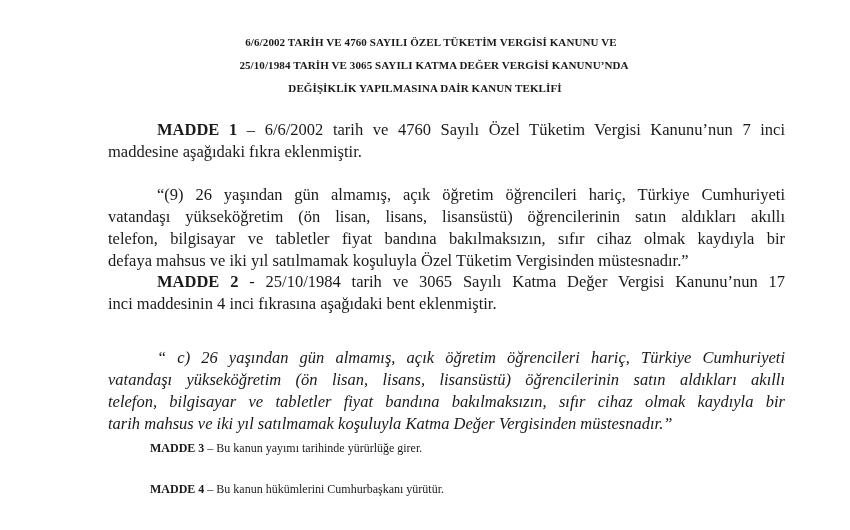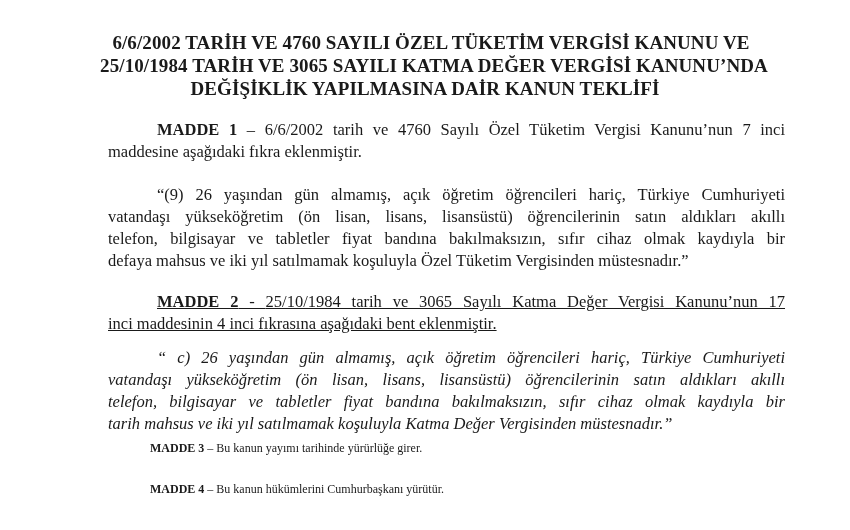--- a/index.html
+++ b/index.html
@@ -21,21 +21,21 @@
       width: 850px; height: 530px;
       background: #ffffff;
     }
     .title {
       position: absolute;
       left: 0;
       width: 850px;
       top: 31px;
       text-align: center;
       font-weight: bold;
-      font-size: 19px;
+      font-size: 11px;
       line-height: 23px;
       letter-spacing: 0.1px;
     }
     .title .t-line {
       display: block;
       white-space: nowrap;
     }
     .title .t1 { padding-left: 12px; }
     .title .t2 { padding-left: 18px; }
     .title .t3 { padding-left: 0px; }
@@ -97,21 +97,21 @@
       <span class="line last">maddesine aşağıdaki fıkra eklenmiştir.</span>
     </div>
 
     <div class="para" style="top:177px; text-indent:0;">
       <span class="line first">“(9) 26 yaşından gün almamış, açık öğretim öğrencileri hariç, Türkiye Cumhuriyeti</span>
       <span class="line">vatandaşı yükseköğretim (ön lisan, lisans, lisansüstü) öğrencilerinin satın aldıkları akıllı</span>
       <span class="line">telefon, bilgisayar ve tabletler fiyat bandına bakılmaksızın, sıfır cihaz olmak kaydıyla bir</span>
       <span class="line last">defaya mahsus ve iki yıl satılmamak koşuluyla Özel Tüketim Vergisinden müstesnadır.”</span>
     </div>
 
-    <div class="para" style="top:284px; text-indent:0;text-decoration:underline;">
+    <div class="para" style="top:264px; text-indent:0;">
       <span class="line first"><span class="madde-label">MADDE 2</span><span style="white-space:pre;"> - </span><span>25/10/1984 tarih ve 3065 Sayılı Katma Değer Vergisi Kanunu’nun 17</span></span>
       <span class="line last">inci maddesinin 4 inci fıkrasına aşağıdaki bent eklenmiştir.</span>
     </div>
 
     <div class="para" style="top:340px; text-indent:0;font-style:italic;">
       <span class="line first">“ c) 26 yaşından gün almamış, açık öğretim öğrencileri hariç, Türkiye Cumhuriyeti</span>
       <span class="line">vatandaşı yükseköğretim (ön lisan, lisans, lisansüstü) öğrencilerinin satın aldıkları akıllı</span>
       <span class="line">telefon, bilgisayar ve tabletler fiyat bandına bakılmaksızın, sıfır cihaz olmak kaydıyla bir</span>
       <span class="line last">tarih mahsus ve iki yıl satılmamak koşuluyla Katma Değer Vergisinden müstesnadır.”</span>
     </div>

